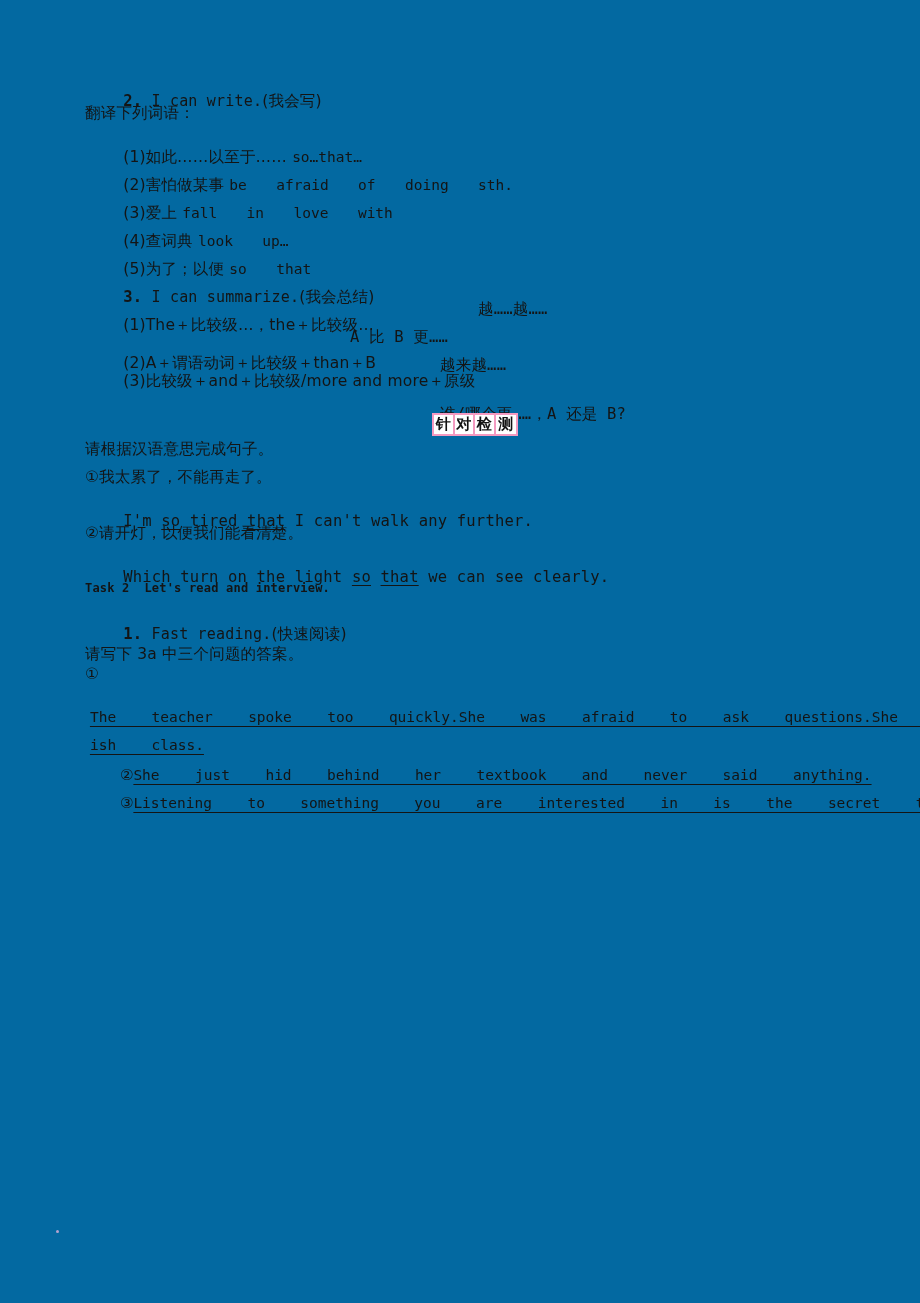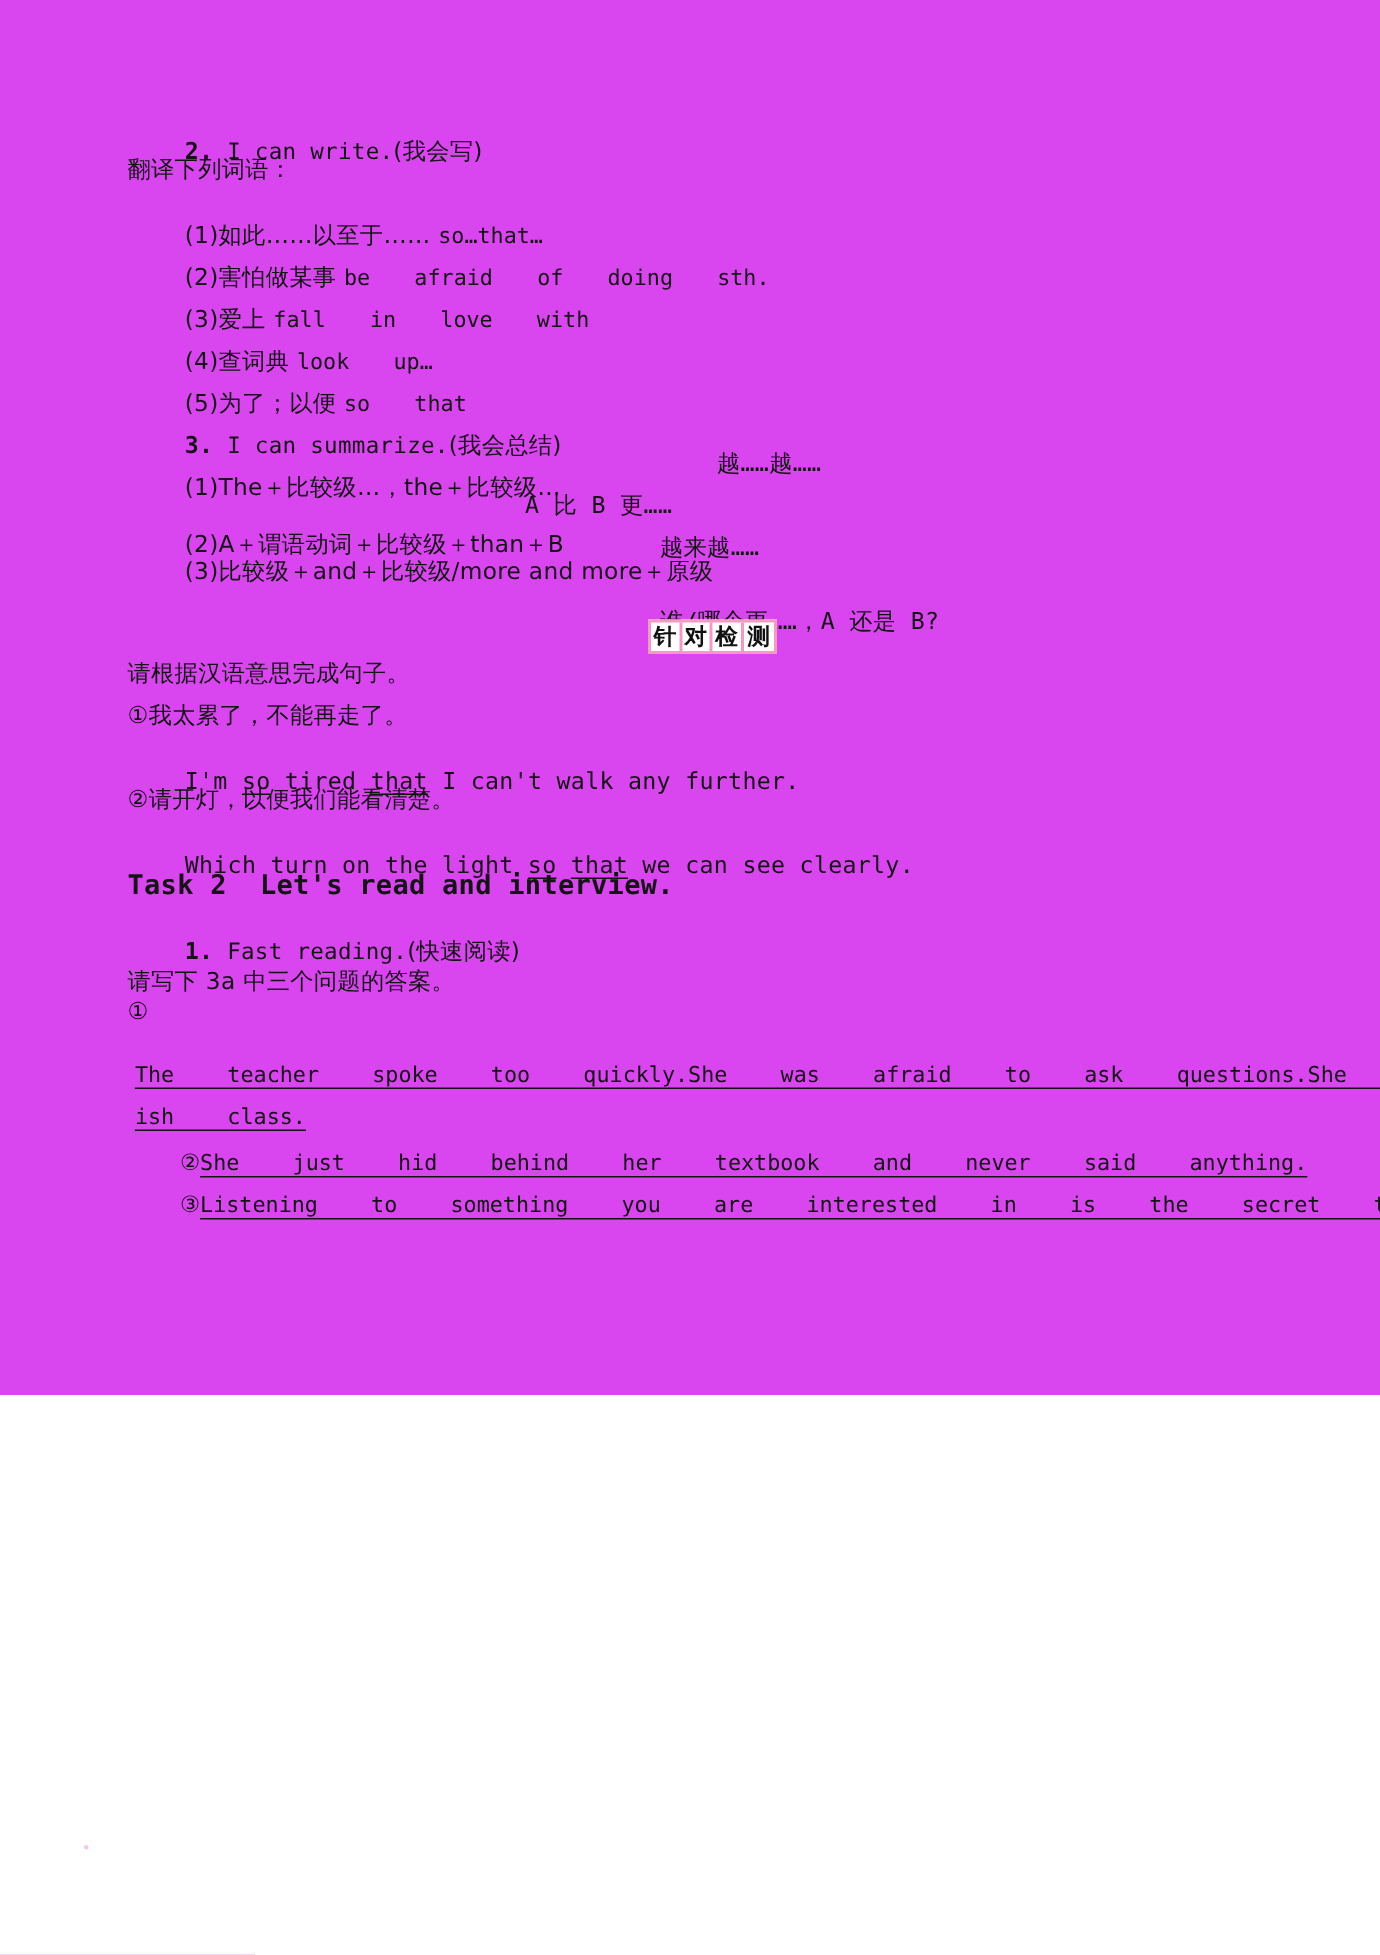--- a/index.html
+++ b/index.html
@@ -13,22 +13,22 @@
     position: relative;
     font-family: "DejaVu Sans Mono", "Liberation Mono", monospace;
     color: #1a1a1a;
     overflow: hidden;
   }
 
   .page {
     position: absolute;
     left: 0; top: 0;
     width: 920px;
-    height: 930px;
-    background: #d946ef;
+    height: 1303px;
+    background: #0369a1;
   }
 
   
   .line {
     position: absolute;
     white-space: pre;
     font-size: 15.5px;
     line-height: 1;
     letter-spacing: 0.2px;
     color: #141414;
@@ -187,21 +187,21 @@
   <div class="line cn" style="left:85px; top:470px;">①我太累了，不能再走了。</div>
   <div class="line mono" style="left:85px; top:498px;">
     <span>I'm </span><span class="ans-cont">so</span><span> tired </span><span class="ans-cont">that</span><span> I can't walk any further.</span>
   </div>
 
   <div class="line cn" style="left:85px; top:526px;">②请开灯，以便我们能看清楚。</div>
   <div class="line mono" style="left:85px; top:554px;">
     <span>Which turn on the light </span><span class="ans-cont">so</span><span> </span><span class="ans-cont">that</span><span> we can see clearly.</span>
   </div>
 
-  <div class="line mono bold" style="left:85px; top:582px; font-size:18px;">Task 2  Let's read and interview.</div>
+  <div class="line mono bold" style="left:85px; top:582px; font-size:12px;">Task 2  Let's read and interview.</div>
 
   <div class="line" style="left:85px; top:611px;">
     <span class="num">1.</span><span class="en"> Fast reading.</span><span class="zh">(快速阅读)</span>
   </div>
 
   <div class="line cn" style="left:85px; top:623px;margin-top:24px;">请写下 3a 中三个问题的答案。</div>
 
   <div class="line cn" style="left:85px; top:667px;">①</div>
 
   <div class="ansrow" style="left:55px; top:693px;">

